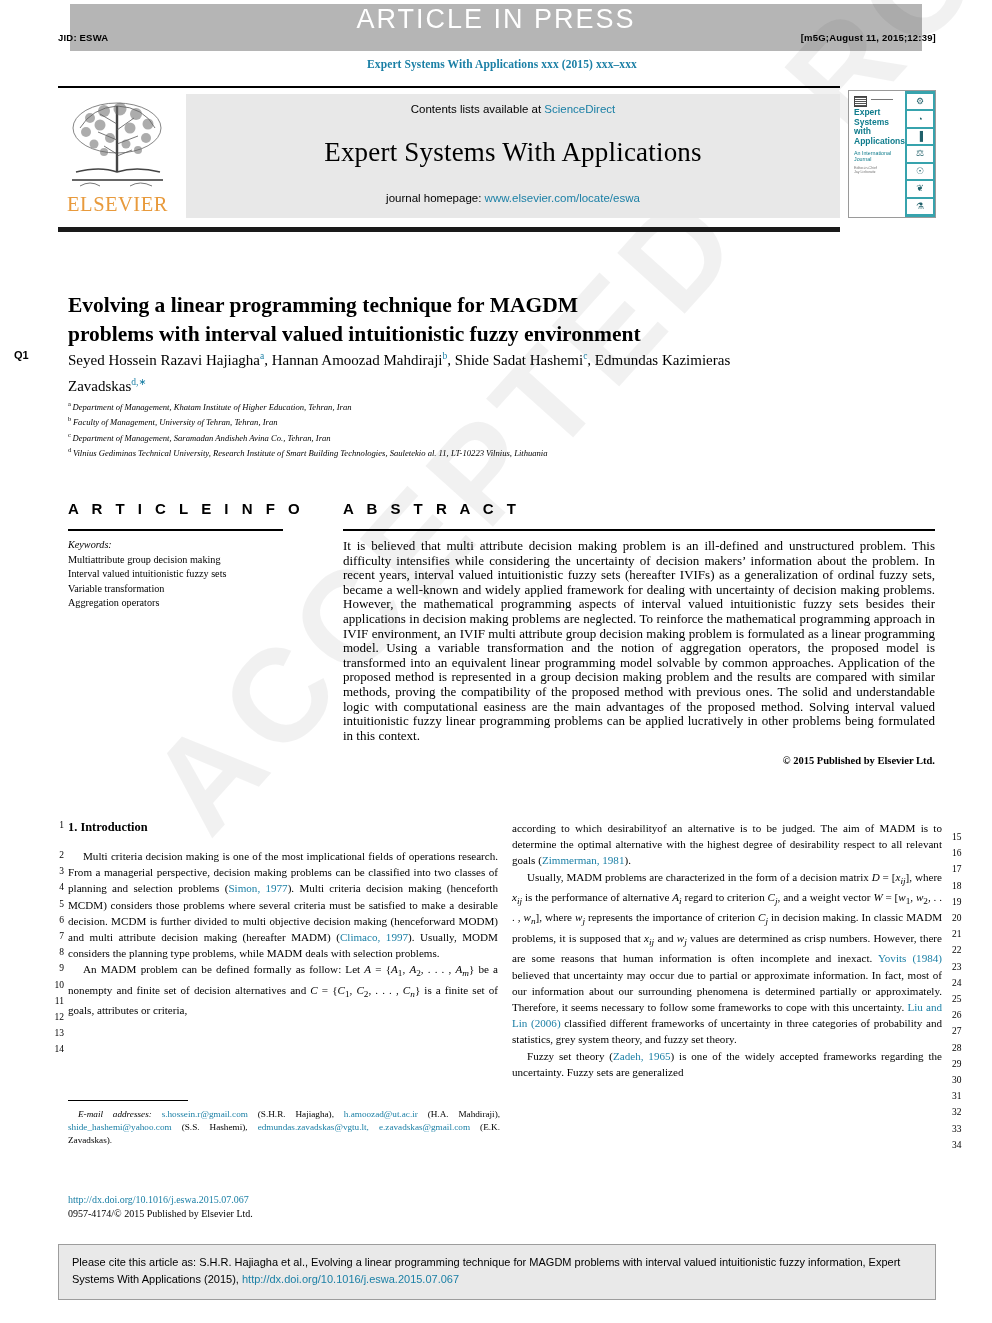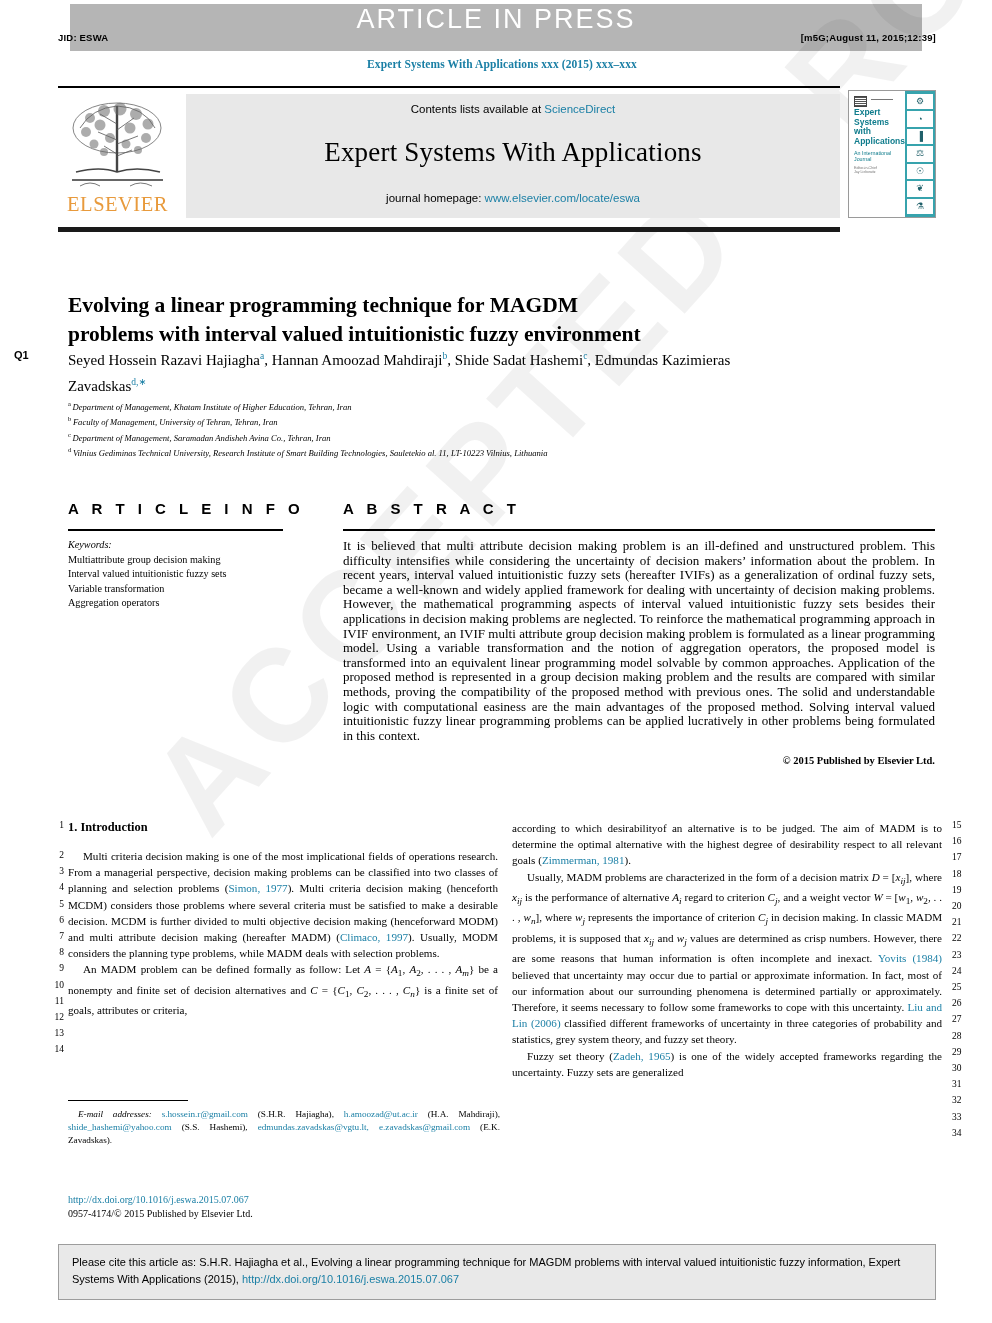--- a/index.html
+++ b/index.html
@@ -260,21 +260,21 @@
   }
   .para.noindent { text-indent: 0; }
   .cite { color: #1a7fa5; }
   .lineno {
     position: absolute;
     font-family: "Liberation Serif", serif;
     font-size: 9.5px;
     width: 20px;
   }
   .lineno-left { left: 0; text-align: right; }
-  .lineno-right { left: 908px; text-align: left; }
+  .lineno-right { left: 908px; text-align: left; margin-top: 12px; }
 
   
   #footnote {
     position: absolute; left: 68px; top: 1100px; width: 432px; z-index: 6;
   }
   #footnote .fn-rule { width: 120px; height: 1.4px; background: #000; margin-bottom: 7px; }
   #footnote .fn-line {
     font-size: 9.2px; line-height: 13px; text-align: justify;
   }
   #footnote .fn-indent { text-indent: 10px; }

